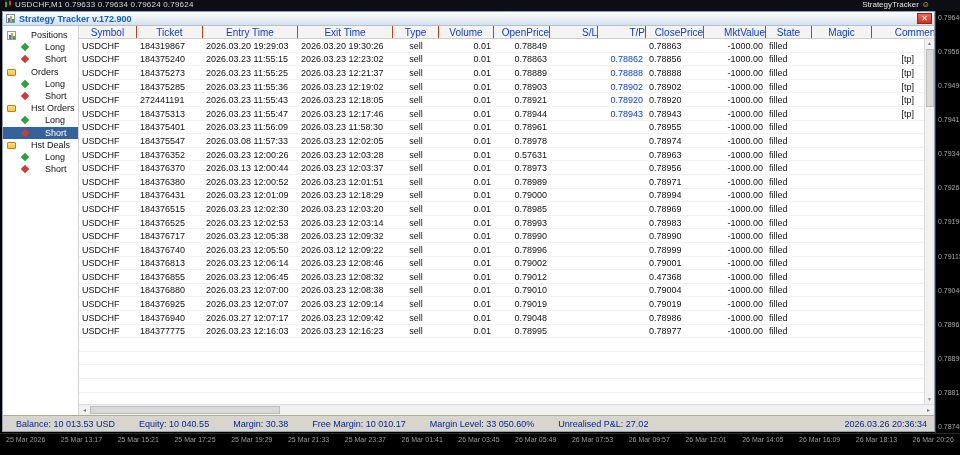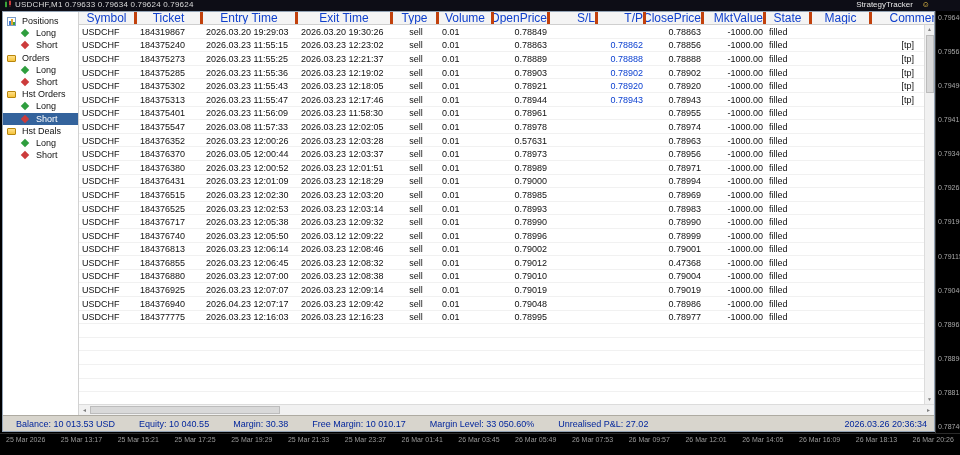--- a/index.html
+++ b/index.html
@@ -3,64 +3,64 @@
 <meta charset="utf-8">
 <style>
   * { margin:0; padding:0; box-sizing:border-box; }
   body { background:#222; font-family:"Liberation Sans", sans-serif; }
   .screen { position:relative; width:960px; height:455px; background:#000; overflow:hidden; font-family:"Liberation Sans", sans-serif; }
 
   
   .mt-titlebar { position:absolute; left:0; top:0; width:960px; height:11px; background:#0d0d16; display:flex; align-items:flex-start; padding:0 4px; color:#dadada; font-size:8px; white-space:nowrap; }
   .mt-titlebar .candle-ic { width:8px; height:8px; margin-right:3px; flex:0 0 auto; }
   .mt-title-text { letter-spacing:0.2px; }
-  .ea-area { margin-left:auto; margin-right:26px; display:flex; align-items:center; gap:9px; color:#e6e6e6; }
+  .ea-area { margin-left:auto; margin-right:26px; display:flex; align-items:center; gap:3px; color:#e6e6e6; }
   .ea-smiley { color:#ffd34d; font-size:8px; }
 
   
   .panel { position:absolute; left:2px; top:11px; width:933px; height:421px; background:#f0f0f0; border:1px solid #93a3b5; display:flex; flex-direction:column; }
   .panel-titlebar { height:14px; flex:0 0 auto; background:linear-gradient(#fdfdfd,#d5e1ee); display:flex; align-items:center; padding:0 2px 0 3px; border-bottom:1px solid #b3c0cf; }
   .panel-icon { width:9px; height:9px; background:#fff; border:1px solid #6f94c0;
     background-image:linear-gradient(#3b76d6,#3b76d6),linear-gradient(#e0a32e,#e0a32e),linear-gradient(#3aa33a,#3aa33a);
     background-size:2px 4px,2px 6px,2px 3px; background-position:1px 3px,3px 1px,5px 4px; background-repeat:no-repeat; }
   .panel-title { color:#0b62c4; font-size:9px; font-weight:bold; margin-left:4px; }
   .close-btn { margin-left:auto; width:15px; height:11px; background:linear-gradient(#ef6a5a,#d02e1e); color:#fff; font-size:8px; line-height:10px; text-align:center; border:1px solid #96221a; cursor:default; }
 
   .panel-body { flex:1 1 auto; display:flex; min-height:0; }
 
   
   .tree { width:76px; flex:0 0 auto; background:#fff; border-right:1px solid #d2d2d2; padding-top:3px; overflow:hidden; }
-  .tree-item { height:12.2px; display:flex; align-items:center; gap:6px; font-size:9px; color:#111; white-space:nowrap; }
+  .tree-item { height:12.2px; display:flex; align-items:center; gap:15px; font-size:9px; color:#111; white-space:nowrap; }
   .tree-item.group { padding-left:4px; }
   .tree-item.leaf { padding-left:17px; }
   .tree-item.selected { background:#34639c; color:#fff; }
   .ic { flex:0 0 auto; }
   .ic-positions { width:9px; height:9px; background:#fff; border:1px solid #7a9cc6;
     background-image:linear-gradient(#3b76d6,#3b76d6),linear-gradient(#e0a32e,#e0a32e),linear-gradient(#3aa33a,#3aa33a);
     background-size:2px 4px,2px 6px,2px 3px; background-position:1px 3px,3px 1px,5px 4px; background-repeat:no-repeat; }
   .ic-folder { width:9px; height:7px; background:linear-gradient(#ffe08a,#f5c33b); border:1px solid #b8860b; border-radius:1px; margin-top:1px; }
   .ic-long { width:6px; height:6px; background:#2e9e3e; transform:rotate(45deg); margin:0 2px; }
   .ic-short { width:6px; height:6px; background:#cc3b3b; transform:rotate(45deg); margin:0 2px; }
 
   
   .table-area { flex:1 1 auto; display:flex; flex-direction:column; min-width:0; background:#fff; position:relative; }
   .thead { display:flex; height:13px; flex:0 0 auto; background:#f4f4f4; border-bottom:1px solid #cfcfcf; overflow:hidden; padding-right:10px; }
-  .th { flex:0 0 auto; font-size:12px; color:#1040cc; display:flex; align-items:center; justify-content:center; border-right:3px solid #c2410c; overflow:hidden; white-space:nowrap; }
+  .th { flex:0 0 auto; font-size:10px; color:#1040cc; display:flex; align-items:center; justify-content:center; border-right:1px solid #c2410c; overflow:hidden; white-space:nowrap; }
   .rows { flex:1 1 auto; overflow:hidden; margin-right:10px;
     background:repeating-linear-gradient(to bottom,#fff 0,#fff 12.6px,#f1f1f1 12.6px,#f1f1f1 13.6px); }
   .tr { display:flex; height:13.6px; align-items:center; }
   .td { flex:0 0 auto; font-size:9px; color:#101010; padding:0 3px; overflow:hidden; white-space:nowrap; }
   .c-sym{width:58px} .c-ticket{width:66px} .c-entry{width:95px} .c-exit{width:95px}
   .c-type{width:46px; text-align:center; justify-content:center}
-  .c-vol{width:55px; text-align:left; justify-content:center}
+  .c-vol{width:55px; text-align:right; justify-content:center}
   .c-open{width:56px; text-align:right; justify-content:flex-end}
   .c-sl{width:48px; text-align:right; justify-content:flex-end}
   .c-tp{width:48px; text-align:right; justify-content:flex-end}
   .td.c-tp{ color:#0a3fd0; }
-  .c-close{width:58px; text-align:right; justify-content:flex-end}
+  .c-close{width:58px; justify-content:flex-end}
   .c-mkt{width:62px; text-align:right; justify-content:flex-end}
   .c-state{width:46px} .c-magic{width:60px}
   .c-comment{width:90px; text-align:right}
   .td.c-comment{ padding-right:48px; }
 
   
   .vscroll { position:absolute; right:0; top:13px; bottom:11px; width:10px; background:#f1f1f1; border-left:1px solid #dcdcdc; display:flex; flex-direction:column; align-items:center; }
   .vscroll .arrow { font-size:5px; color:#808080; height:9px; line-height:9px; width:100%; text-align:center; }
   .vscroll .thumb { width:8px; height:58px; background:#d9d9d9; border:1px solid #bcbcbc; margin-top:1px; }
   .vscroll .spacer { flex:1; }
@@ -96,20 +96,25 @@
     </svg>
     <span class="mt-title-text">USDCHF,M1 0.79633 0.79634 0.79624 0.79624</span>
     <span class="ea-area">
       <span>StrategyTracker</span>
       <span class="ea-smiley">☺</span>
     </span>
   </div>
 
   <div class="panel">
 
+    <div class="panel-titlebar">
+      <span class="panel-icon"></span>
+      <span class="panel-title">Strategy Tracker v.172.900</span>
+      <span class="close-btn">✕</span>
+    </div>
 
     <div class="panel-body">
 
       <div class="tree">
 
           <div class="tree-item group">
             <span class="ic ic-positions"></span>
             <span>Positions</span>
           </div>
 
@@ -267,21 +272,21 @@
               <span class="td c-tp">0.78902</span>
               <span class="td c-close">0.78902</span>
               <span class="td c-mkt">-1000.00</span>
               <span class="td c-state">filled</span>
               <span class="td c-magic"></span>
               <span class="td c-comment">[tp]</span>
             </div>
 
             <div class="tr">
               <span class="td c-sym">USDCHF</span>
-              <span class="td c-ticket">184375302</span>
+              <span class="td c-ticket">272441191</span>
               <span class="td c-entry">2026.03.23 11:55:43</span>
               <span class="td c-exit">2026.03.23 12:18:05</span>
               <span class="td c-type">sell</span>
               <span class="td c-vol">0.01</span>
               <span class="td c-open">0.78921</span>
               <span class="td c-sl"></span>
               <span class="td c-tp">0.78920</span>
               <span class="td c-close">0.78920</span>
               <span class="td c-mkt">-1000.00</span>
               <span class="td c-state">filled</span>
@@ -353,21 +358,21 @@
               <span class="td c-close">0.78963</span>
               <span class="td c-mkt">-1000.00</span>
               <span class="td c-state">filled</span>
               <span class="td c-magic"></span>
               <span class="td c-comment"></span>
             </div>
 
             <div class="tr">
               <span class="td c-sym">USDCHF</span>
               <span class="td c-ticket">184376370</span>
-              <span class="td c-entry">2026.03.05 12:00:44</span>
+              <span class="td c-entry">2026.03.13 12:00:44</span>
               <span class="td c-exit">2026.03.23 12:03:37</span>
               <span class="td c-type">sell</span>
               <span class="td c-vol">0.01</span>
               <span class="td c-open">0.78973</span>
               <span class="td c-sl"></span>
               <span class="td c-tp"></span>
               <span class="td c-close">0.78956</span>
               <span class="td c-mkt">-1000.00</span>
               <span class="td c-state">filled</span>
               <span class="td c-magic"></span>
@@ -540,21 +545,21 @@
               <span class="td c-close">0.79019</span>
               <span class="td c-mkt">-1000.00</span>
               <span class="td c-state">filled</span>
               <span class="td c-magic"></span>
               <span class="td c-comment"></span>
             </div>
 
             <div class="tr">
               <span class="td c-sym">USDCHF</span>
               <span class="td c-ticket">184376940</span>
-              <span class="td c-entry">2026.04.23 12:07:17</span>
+              <span class="td c-entry">2026.03.27 12:07:17</span>
               <span class="td c-exit">2026.03.23 12:09:42</span>
               <span class="td c-type">sell</span>
               <span class="td c-vol">0.01</span>
               <span class="td c-open">0.79048</span>
               <span class="td c-sl"></span>
               <span class="td c-tp"></span>
               <span class="td c-close">0.78986</span>
               <span class="td c-mkt">-1000.00</span>
               <span class="td c-state">filled</span>
               <span class="td c-magic"></span>

